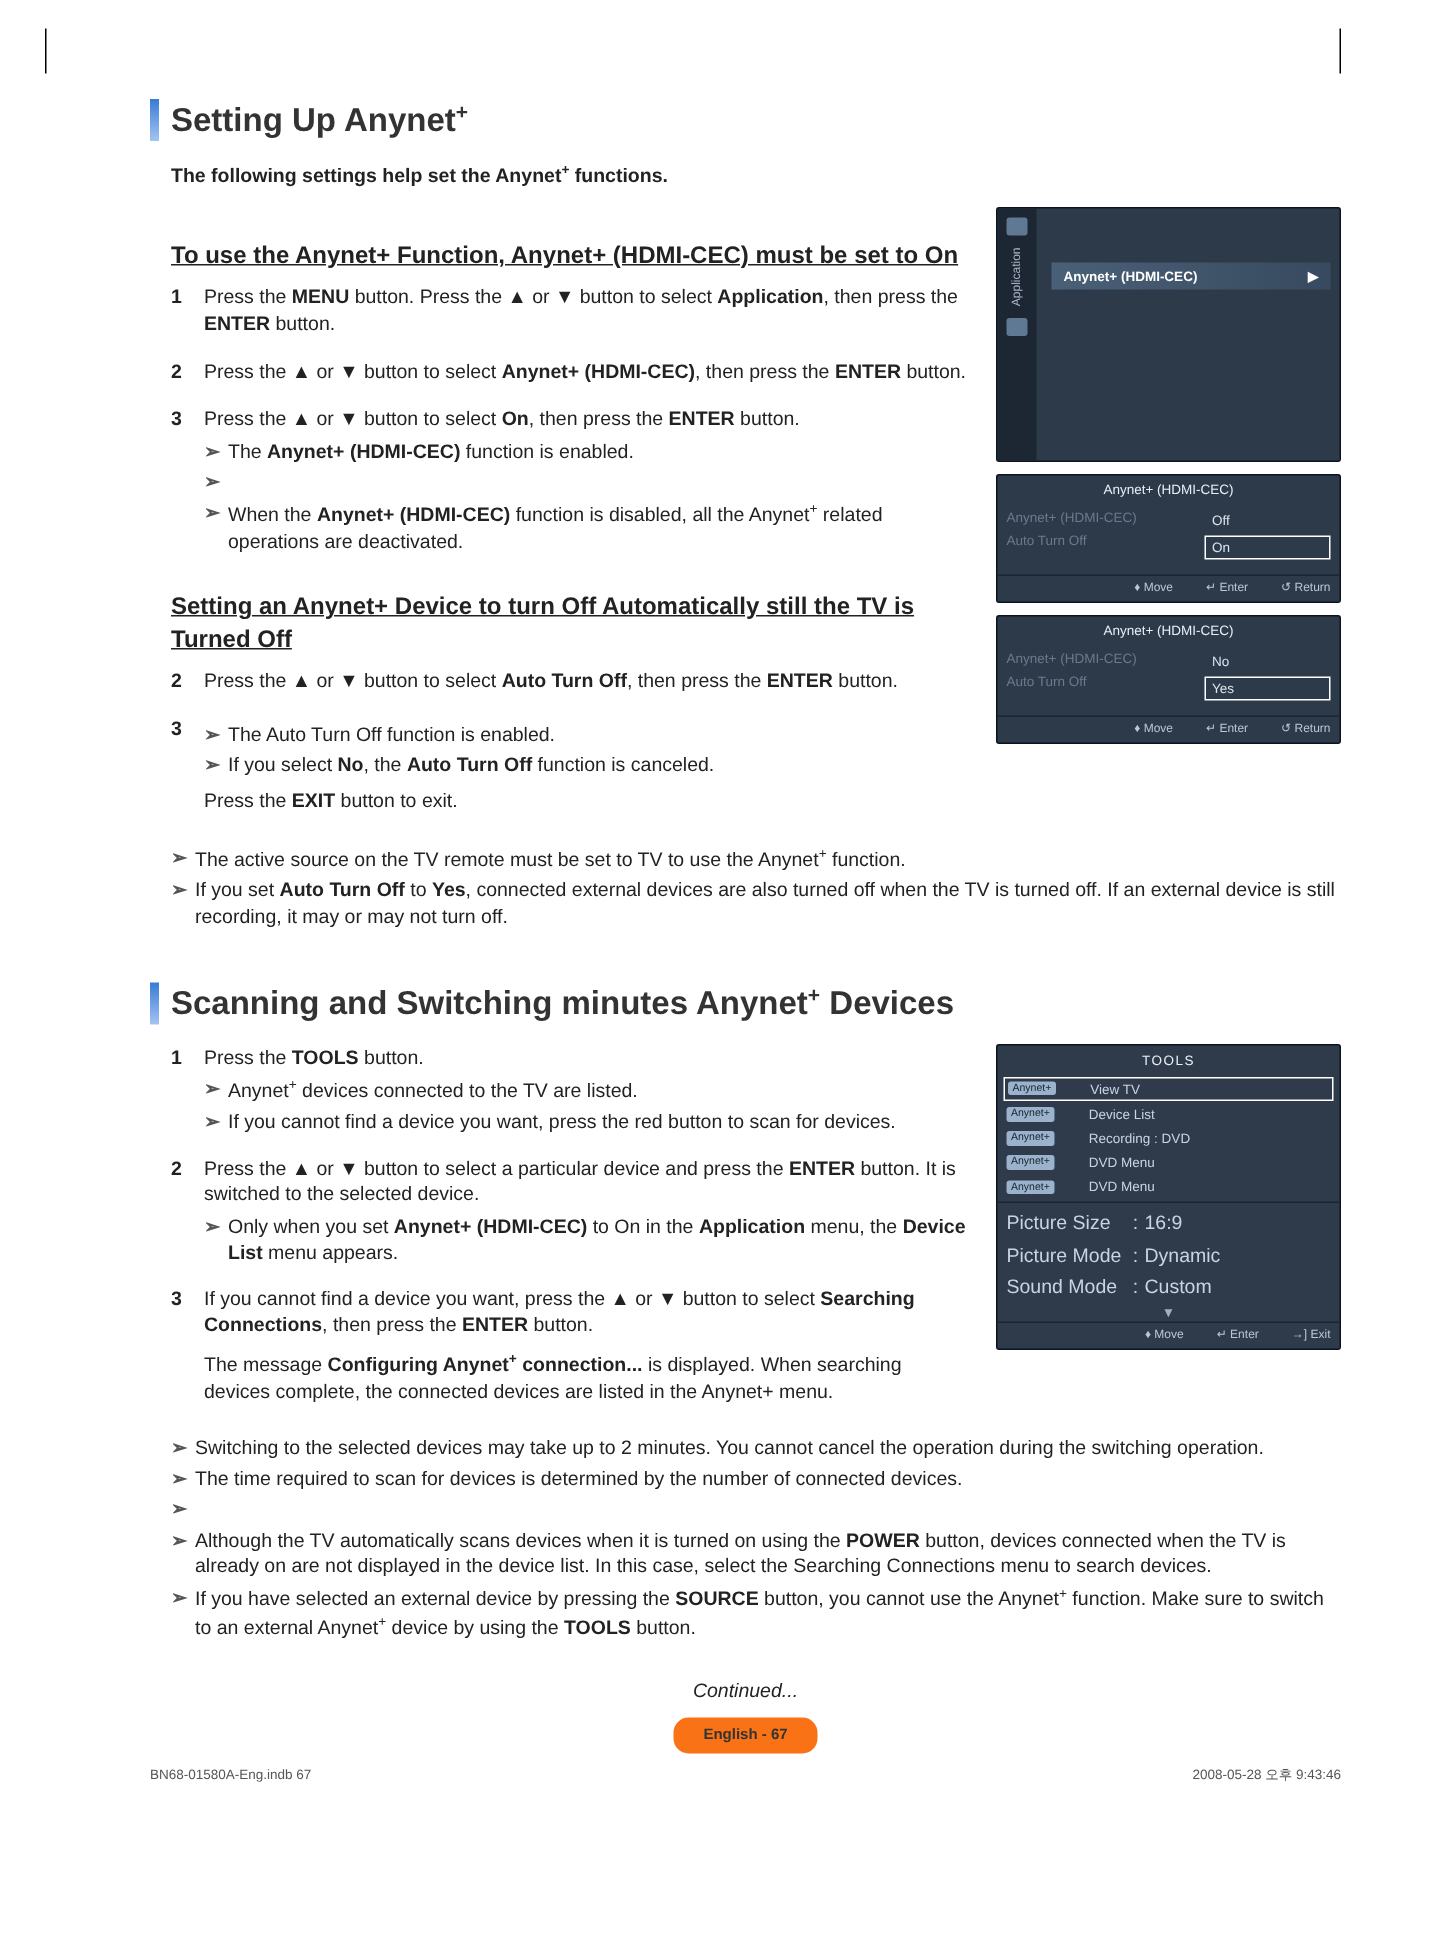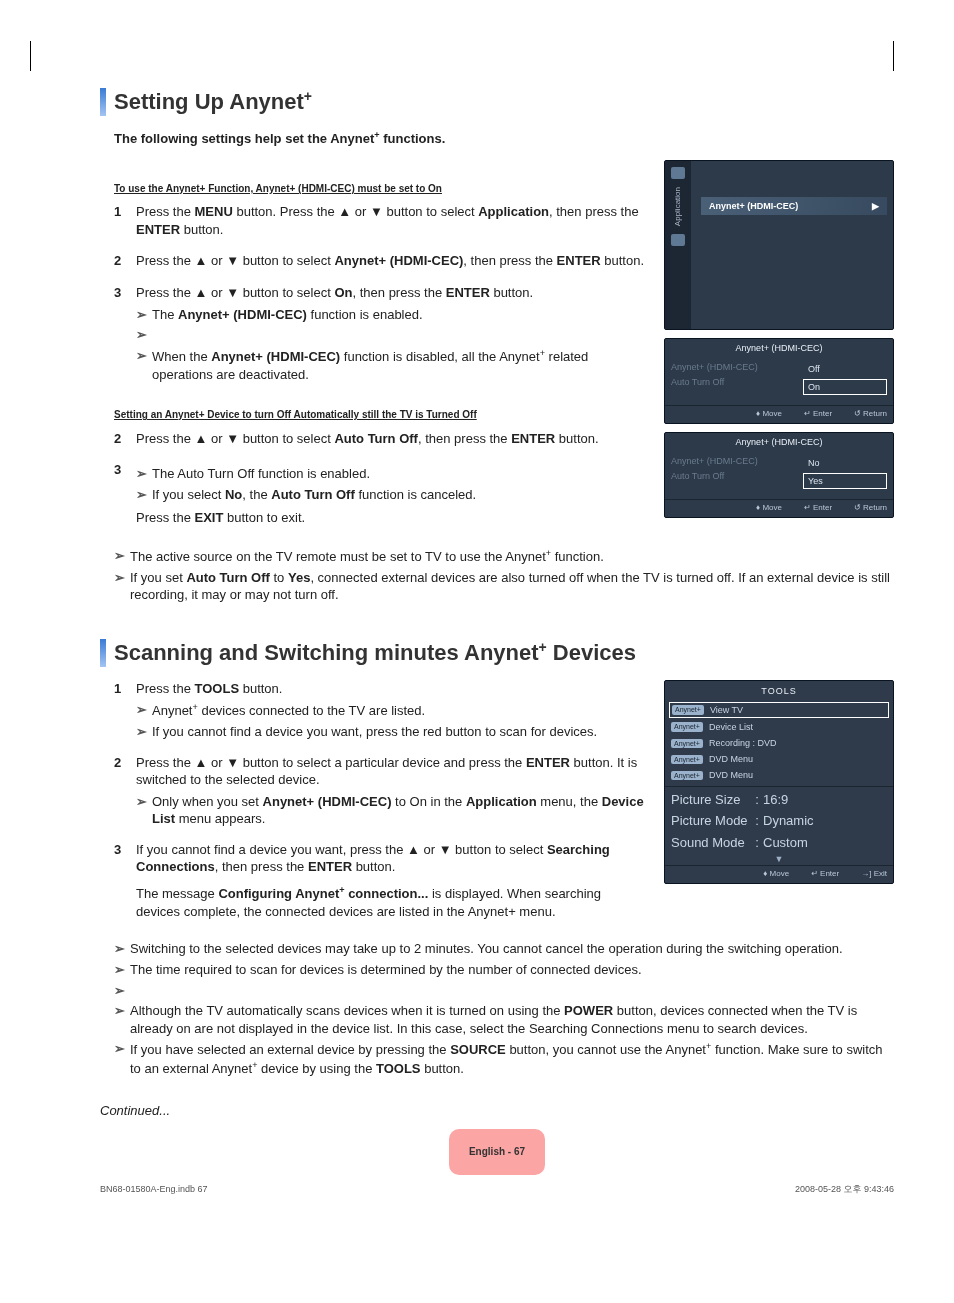--- a/index.html
+++ b/index.html
@@ -1,26 +1,26 @@
 <!DOCTYPE html>
 <html><head>
 <meta charset="utf-8">
 <style>
   * { box-sizing: border-box; margin: 0; padding: 0; }
   body { font-family: Arial, Helvetica, sans-serif; font-size: 13px; color: #222; background:#fff; width: 954px; margin:0 auto; padding: 60px 60px 30px 100px; line-height: 1.35; }
   .page { position: relative; }
   .crop-top { position:absolute; top:-46px; left:-70px; width:1px; height:30px; border-left:1px solid #000; }
   .crop-right { position:absolute; top:-46px; right:0px; width:1px; height:30px; border-left:1px solid #000; }
-  .section-head { display:flex; align-items:center; margin-top:27px; margin-bottom:12px; }
+  .section-head { display:flex; align-items:center; margin-top:5px; margin-bottom:12px; }
   .head-bar { display:inline-block; width:6px; height:28px; margin-right:8px;
     background: linear-gradient(to bottom,#3a7bd5,#a4c4f2);}
   h1 { font-size:22px; font-weight:bold; color:#333; }
   h1 sup { font-size:14px; vertical-align: super; }
   .intro { font-weight:bold; margin-left:14px; margin-bottom:12px; }
-  .subhead { font-weight:bold; text-decoration: underline; margin:22px 0 8px 14px; font-size:10px; }
+  .subhead { font-weight:bold; text-decoration: underline; margin:22px 0 8px 14px; font-size:16px; }
   ol.steps { list-style:none; margin-left:14px; }
   ol.steps > li { display:flex; margin-bottom:10px; }
   .stepnum { font-weight:bold; width:22px; flex:none; }
   .stepbody { flex:1; }
   .stepbody p { margin-bottom:4px;}
   .sublist { margin-top:4px; }
   .sublist .subitem { display:flex; margin-bottom:3px; }
   .arrow { flex:none; width:16px; color:#555; font-weight:bold;}
   .notes { margin-left:14px; margin-top:6px; }
   .notes .subitem { display:flex; margin-bottom:3px; }
@@ -39,31 +39,31 @@
   .osd-body { display:flex; height:48px;}
   .osd-left { flex:1; padding:4px 6px; color:#6a7a8e;}
   .osd-left div { margin-bottom:3px;}
   .osd-right { width:90px; padding:4px 6px 4px 0;}
   .opt { border:1px solid transparent; padding:1px 4px; margin-bottom:2px; color:#dbe4ef;}
   .opt.sel { border:1px solid #fff;}
   .osd-foot { display:flex; justify-content:flex-end; gap:22px; padding:3px 6px; font-size:8px; color:#bac7d8; border-top:1px solid #1b2530;}
   .osd-foot span::before { content:"";}
   .tools { background:#2f3b4b; border:1px solid #0a1420;}
   .tools-title { text-align:center; padding:4px; color:#e8eef6; font-size:9px; letter-spacing:1px;}
-  .tools-row { display:flex; align-items:center; padding:2px 6px; font-size:9px; color:#c8d4e2; gap:6px;}
+  .tools-row { display:flex; align-items:center; padding:2px 6px; font-size:9px; color:#c8d4e2; gap:23px;}
   .tools-row .badge { background:#9ab2cc; color:#1a2530; font-size:7px; padding:0 3px; border-radius:2px;}
   .tools-row.sel { border:1px solid #fff; margin:1px 4px; padding:1px 2px;}
   .tools-sep { height:1px; background:#1b2530; margin:2px 0;}
   .tools-kv { display:flex; padding:2px 6px; font-size:13px; color:#c8d4e2;}
   .tools-kv .k { width:80px;}
   .tools-kv .c { width:12px; text-align:center;}
   .tools-kv .v { flex:1;}
-  .continued { text-align:left; font-style:italic; margin-top:24px; font-size:13px;}
+  .continued { text-align:center; font-style:italic; margin-top:24px; font-size:13px;}
   .pager { text-align:center; margin-top:10px;}
-  .pill { display:inline-block; background:#fca5a5; border-radius:10px; padding:16px 20px; font-size:10px; font-weight:bold; color:#333;}
+  .pill { display:inline-block; background:#f97316; border-radius:10px; padding:5px 20px; font-size:10px; font-weight:bold; color:#333;}
   .footerline { display:flex; justify-content:space-between; font-size:9px; color:#555; margin-top:8px;}
   b { font-weight:bold;}
   sup { font-size:0.7em;}
 </style>
 </head>
 <body>
 
 <div class="page">
 <div class="crop-top"></div>
 <div class="crop-right"></div>

